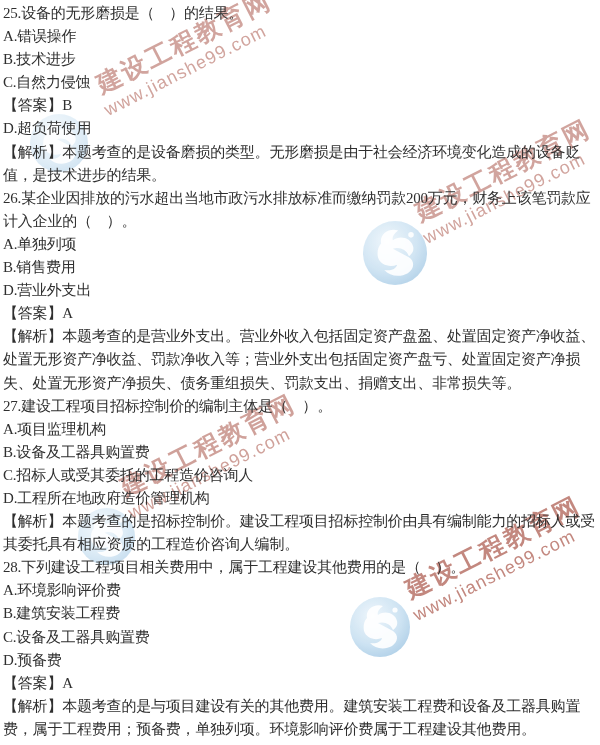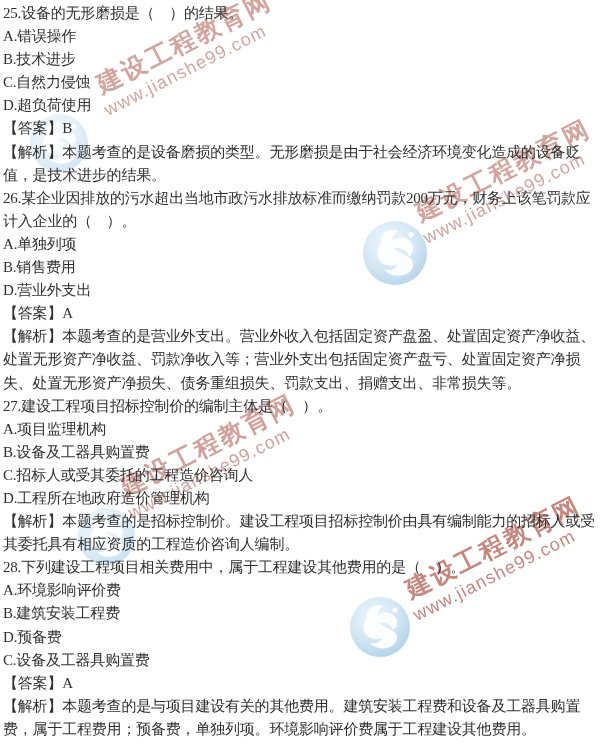--- a/index.html
+++ b/index.html
@@ -104,22 +104,22 @@
 
   </div>
 
   <div class="content">
 
     <section>
       <div class="line">25.设备的无形磨损是（　）的结果。</div>
       <div class="line">A.错误操作</div>
       <div class="line">B.技术进步</div>
       <div class="line">C.自然力侵蚀</div>
+      <div class="line">【答案】B</div>
       <div class="line">D.超负荷使用</div>
-      <div class="line">【答案】B</div>
       <div class="line">【解析】本题考查的是设备磨损的类型。无形磨损是由于社会经济环境变化造成的设备贬值，是技术进步的结果。</div>
     </section>
 
     <section>
       <div class="line">26.某企业因排放的污水超出当地市政污水排放标准而缴纳罚款200万元，财务上该笔罚款应计入企业的（　）。</div>
       <div class="line">A.单独列项</div>
       <div class="line">B.销售费用</div>
       <div class="line">D.营业外支出</div>
       <div class="line">【答案】A</div>
       <div class="line">【解析】本题考查的是营业外支出。营业外收入包括固定资产盘盈、处置固定资产净收益、处置无形资产净收益、罚款净收入等；营业外支出包括固定资产盘亏、处置固定资产净损失、处置无形资产净损失、债务重组损失、罚款支出、捐赠支出、非常损失等。</div>
@@ -131,20 +131,20 @@
       <div class="line">B.设备及工器具购置费</div>
       <div class="line">C.招标人或受其委托的工程造价咨询人</div>
       <div class="line">D.工程所在地政府造价管理机构</div>
       <div class="line">【解析】本题考查的是招标控制价。建设工程项目招标控制价由具有编制能力的招标人或受其委托具有相应资质的工程造价咨询人编制。</div>
     </section>
 
     <section>
       <div class="line">28.下列建设工程项目相关费用中，属于工程建设其他费用的是（　）。</div>
       <div class="line">A.环境影响评价费</div>
       <div class="line">B.建筑安装工程费</div>
+      <div class="line">C.设备及工器具购置费</div>
       <div class="line">D.预备费</div>
-      <div class="line">C.设备及工器具购置费</div>
       <div class="line">【答案】A</div>
       <div class="line">【解析】本题考查的是与项目建设有关的其他费用。建筑安装工程费和设备及工器具购置费，属于工程费用；预备费，单独列项。环境影响评价费属于工程建设其他费用。</div>
     </section>
 
   </div>
 </div>
 
 </body></html>

